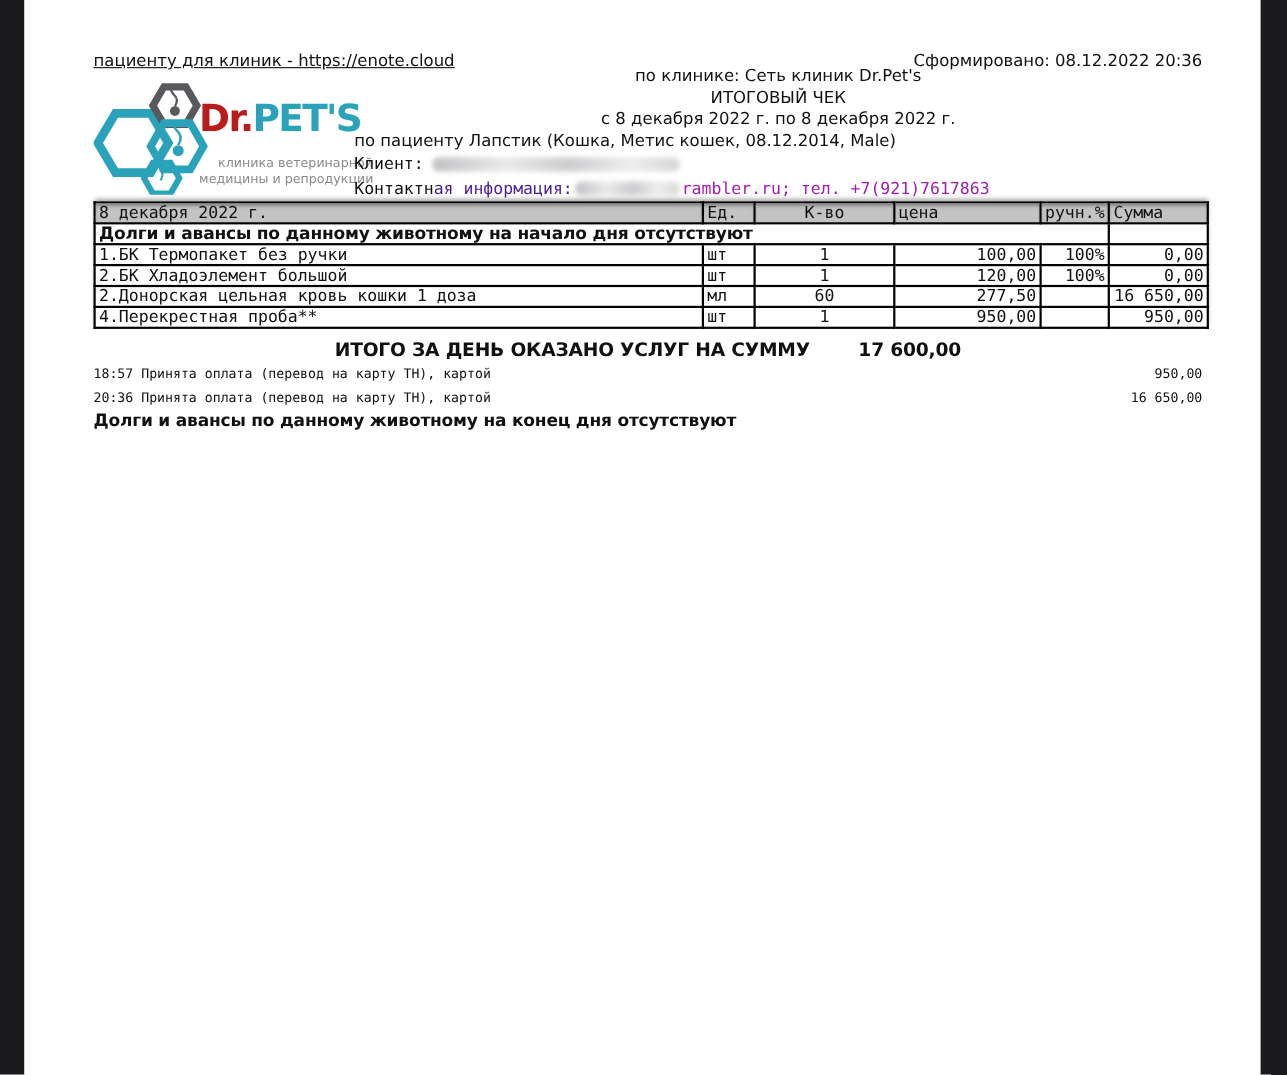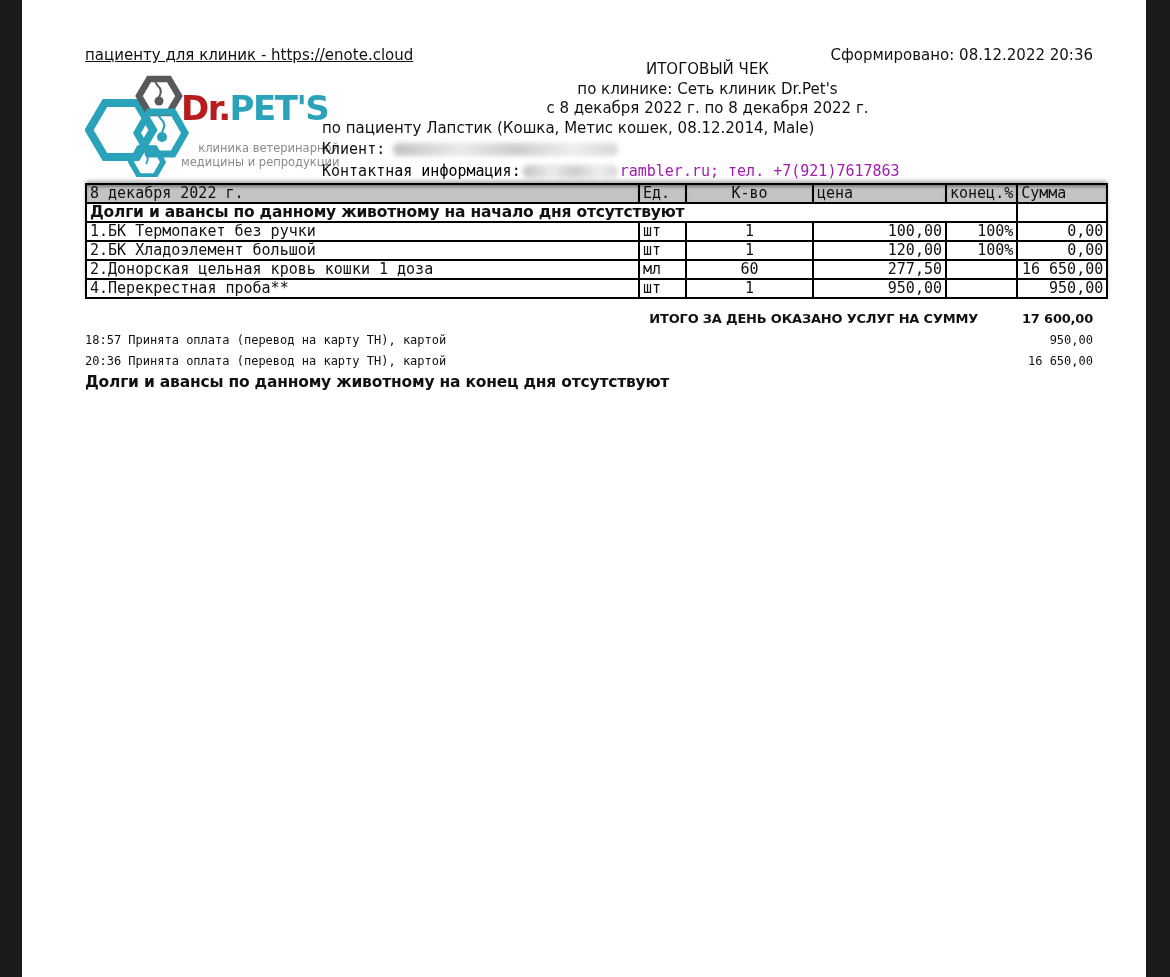--- a/index.html
+++ b/index.html
@@ -23,21 +23,21 @@
                    font-size:15px;white-space:nowrap;}
   .client{top:140px;}
   .contact{top:162px;}
   .smudge{display:inline-block;vertical-align:middle;height:13px;border-radius:6px;
           background:linear-gradient(90deg,rgba(120,120,125,.45),rgba(170,170,175,.25) 30%,
                      rgba(130,130,135,.4) 55%,rgba(185,185,190,.25) 80%,rgba(140,140,145,.35));
           filter:blur(2.5px);}
   .smudge.name{width:225px;margin-left:8px;}
   .smudge.email{width:95px;margin:0 2px;}
   .faded{color:#a21caf;filter:blur(0.6px);}
-  .faded2{color:#000000;filter:blur(0.7px);}
+  .faded2{color:#4c1d95;filter:blur(0.7px);}
 
   
   .logo{position:absolute;left:85px;top:72px;width:260px;height:105px;}
   .logo svg{position:absolute;left:0;top:0;}
   .brand{position:absolute;left:96px;top:16px;font-weight:bold;font-size:34px;
          letter-spacing:-1.5px;white-space:nowrap;font-family:"DejaVu Sans",sans-serif;}
   .brand .pre{color:#b91c1c;}
   .brand .main{color:#2aa2ba;}
   .tagline{position:absolute;left:96px;top:70px;width:158px;text-align:right;
            font-size:11.5px;line-height:13.5px;color:#8a8a8c;white-space:nowrap;}
@@ -50,22 +50,22 @@
                 padding:0 3px;white-space:nowrap;overflow:hidden;}
   table.grid tr.head td{background:#c3c3c3;
       box-shadow:inset 0 3px 3px -1px rgba(0,0,0,.35);}
   table.grid td.c{text-align:center;}
   table.grid td.r{text-align:right;}
   table.grid td.note{font-family:"DejaVu Sans",sans-serif;font-weight:bold;
                      font-size:15.5px;letter-spacing:-0.2px;}
 
   
   .sum-block{position:absolute;left:85px;top:309px;width:1008px;}
-  .total-row{display:flex;justify-content:flex-end;font-weight:bold;
-             font-size:13px;height:21px;line-height:20px;letter-spacing:-0.2px;gap:44px;}
+  .total-row{display:flex;justify-content:center;font-weight:bold;
+             font-size:17px;height:21px;line-height:20px;letter-spacing:-0.2px;gap:44px;}
   .pay-row{display:flex;justify-content:space-between;
            font-family:"DejaVu Sans Mono",monospace;font-size:12px;
            height:21px;line-height:20px;}
   .closing{font-weight:bold;font-size:15.5px;line-height:21px;letter-spacing:-0.2px;}
 </style>
 </head>
 <body>
 
 <div class="strip left"></div>
 <div class="strip right"></div>
@@ -94,22 +94,22 @@
   <div class="brand">
     <span class="pre">Dr.</span><span class="main">PET'S</span>
   </div>
   <div class="tagline">
     <div>клиника ветеринарной</div>
     <div>медицины и репродукции</div>
   </div>
 </div>
 
 <div class="hdr-center">
+  <div>по клинике: Сеть клиник Dr.Pet's</div>
   <div>ИТОГОВЫЙ ЧЕК</div>
-  <div>по клинике: Сеть клиник Dr.Pet's</div>
   <div>с 8 декабря 2022 г. по 8 декабря 2022 г.</div>
 </div>
 <div class="patient">по пациенту Лапстик (Кошка, Метис кошек, 08.12.2014, Male)</div>
 <div class="client">
   <span>Клиент:</span><span class="smudge name"></span>
 </div>
 <div class="contact">
   <span>Контактн</span><span class="faded2">ая информация:</span><span class="smudge email"></span><span class="faded">rambler.ru; тел. +7(921)7617863</span>
 </div>
 
@@ -121,21 +121,21 @@
     <col style="width:133px">
       <col style="width:58px">
       <col style="width:90px">
   </colgroup>
   <tbody>
       <tr class="head">
     <td>8 декабря 2022 г.</td>
     <td>Ед.</td>
     <td class="c">К-во</td>
     <td>цена</td>
-    <td>конец.%</td>
+    <td>ручн.%</td>
     <td>Сумма</td>
   </tr>
   <tr>
     <td class="note" colspan="5">Долги и авансы по данному животному на начало дня отсутствуют</td>
     <td></td>
   </tr>
   <tr>
     <td>1.БК Термопакет без ручки</td>
     <td>шт</td>
     <td class="c">1</td>

